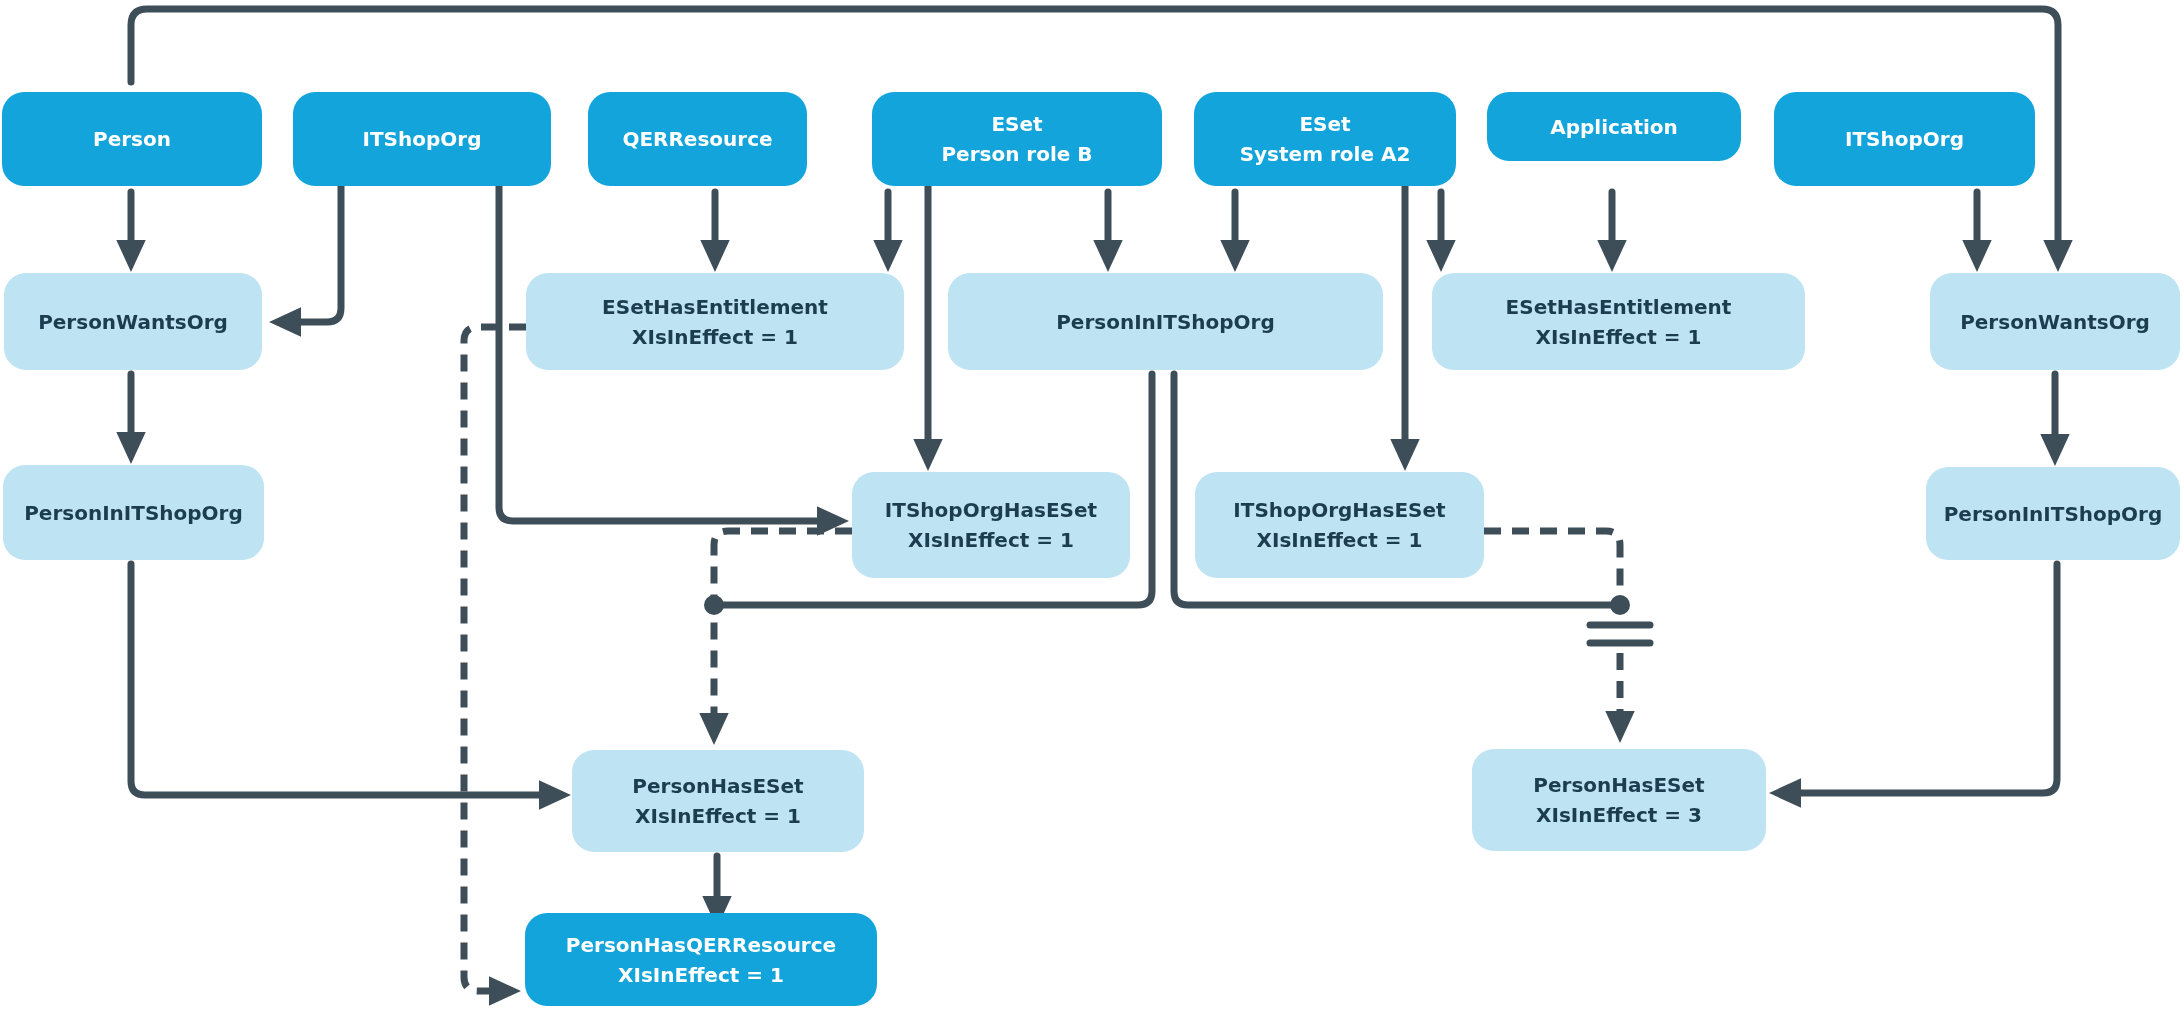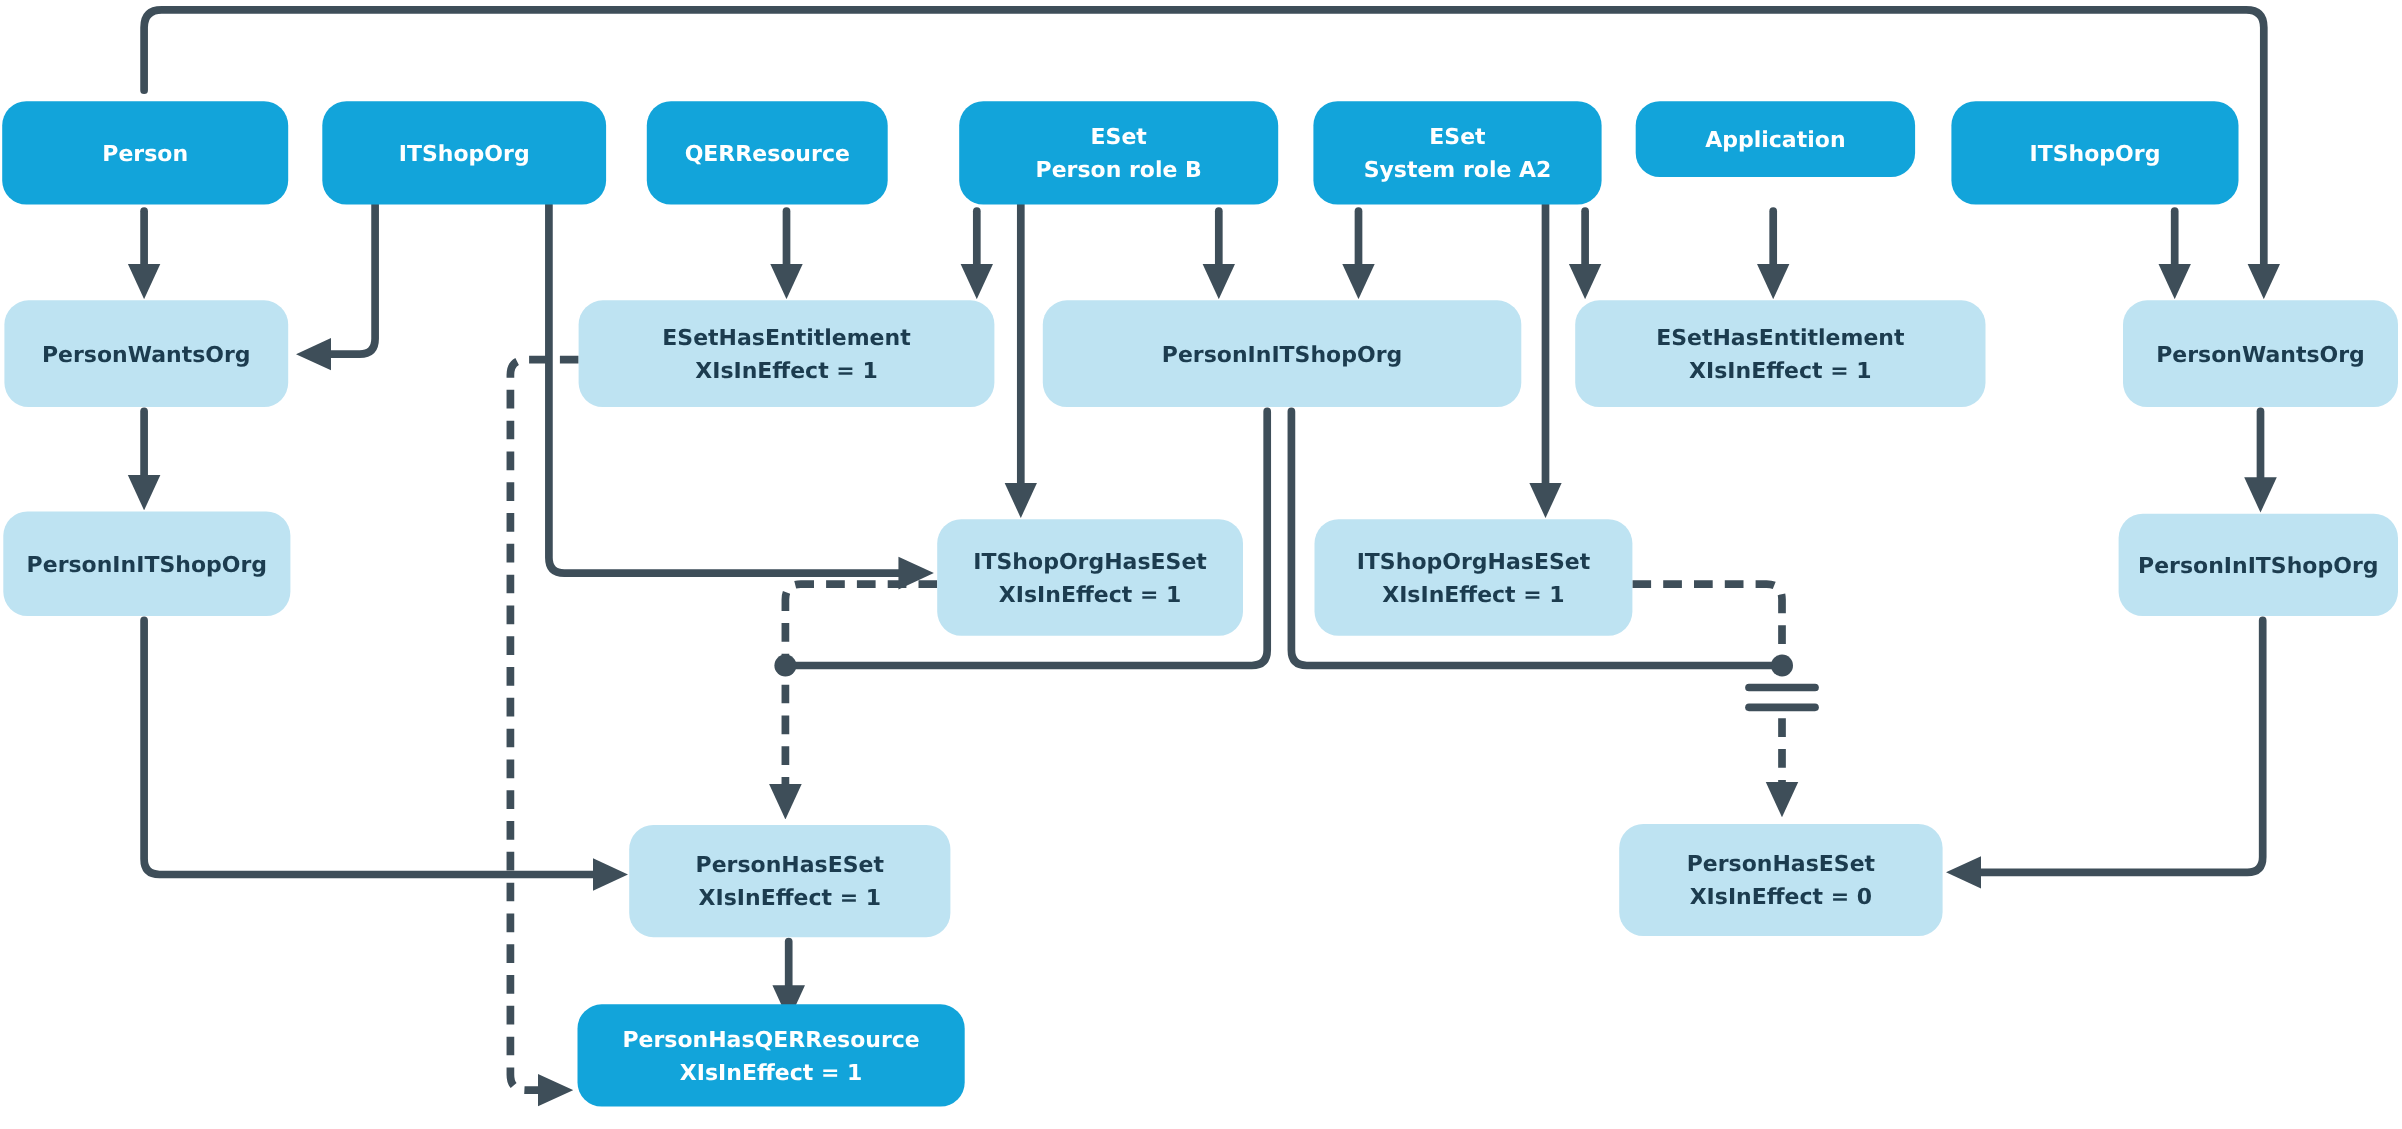--- a/index.html
+++ b/index.html
@@ -128,21 +128,21 @@
   <div class="node relation" style="left:1926px;top:467px;width:254px;height:93px">
     <span>PersonInITShopOrg</span>
   </div>
 
   <div class="node relation" style="left:572px;top:750px;width:292px;height:102px">
     <span>PersonHasESet</span>
     <span>XIsInEffect = 1</span>
   </div>
   <div class="node relation" style="left:1472px;top:749px;width:294px;height:102px">
     <span>PersonHasESet</span>
-    <span>XIsInEffect = 0</span>
+    <span>XIsInEffect = 3</span>
   </div>
 
   <div class="node entity" style="left:525px;top:913px;width:352px;height:93px">
     <span>PersonHasQERResource</span>
     <span>XIsInEffect = 1</span>
   </div>
 
 </div>
 
 </body></html>

